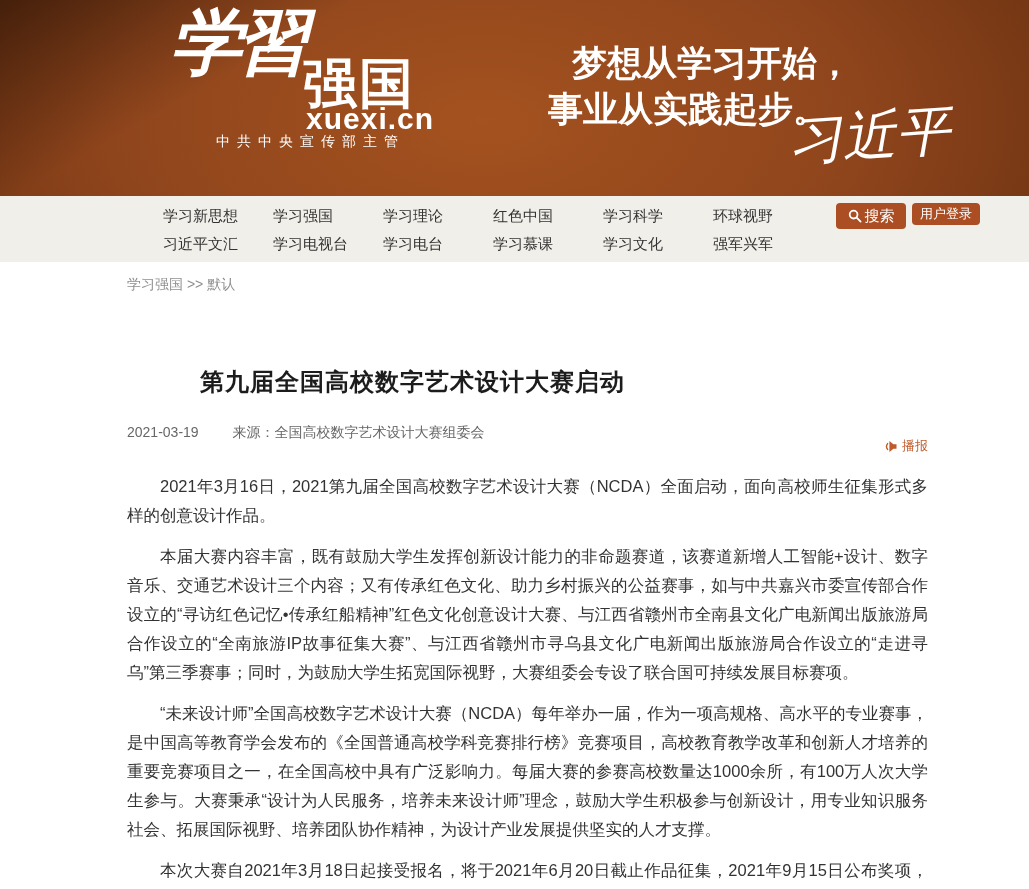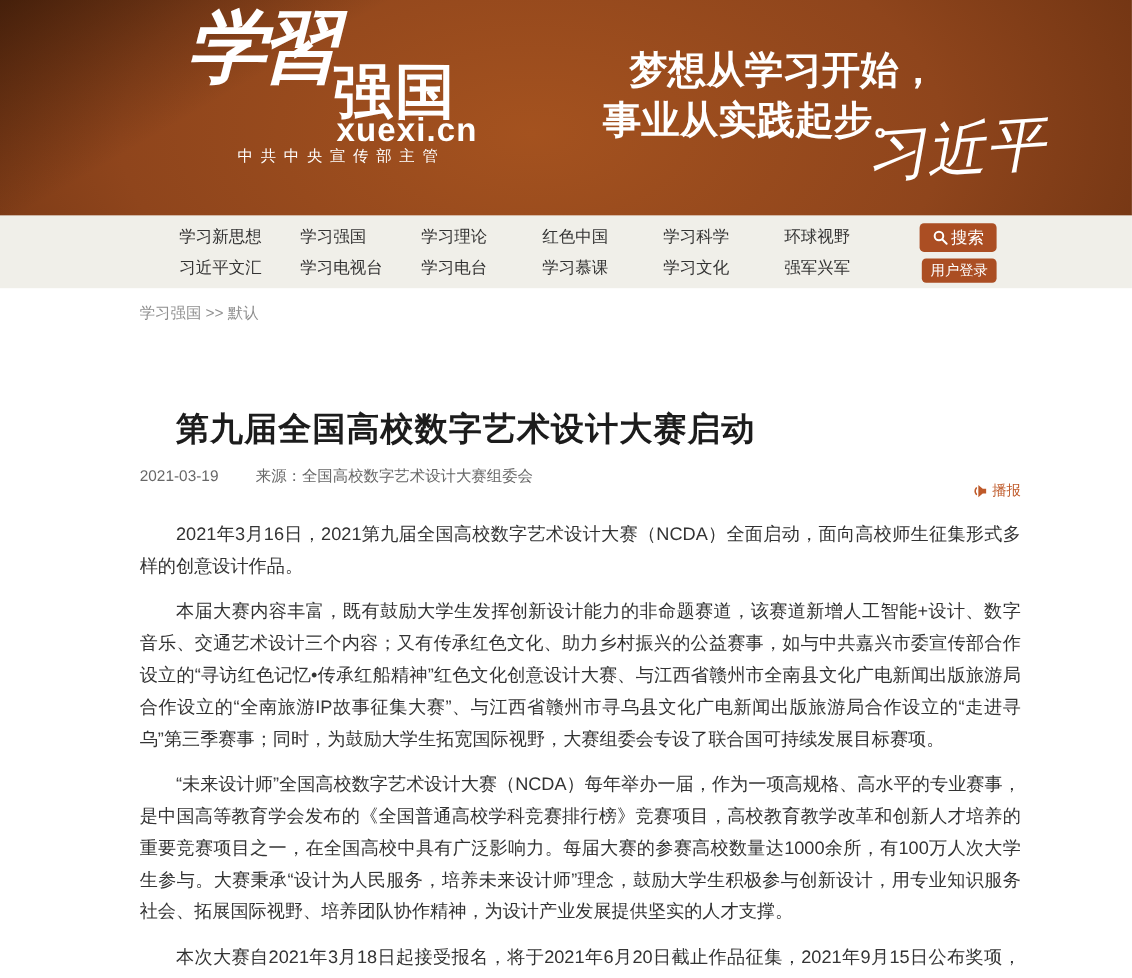--- a/index.html
+++ b/index.html
@@ -24,30 +24,30 @@
   .slogan.l1{left:572px;top:40px;}
   .slogan.l2{left:548px;top:86px;}
   .signature{position:absolute;left:788px;top:100px;color:#fff;font-size:54px;white-space:nowrap;
     font-family:"DejaVu Serif","Liberation Serif",serif;font-style:italic;transform:rotate(-4deg);}
 
   
   .nav{position:absolute;left:0;top:196px;width:1029px;height:66px;background:var(--nav-bg,#f0efe9);}
   .nav-cols{position:absolute;left:163px;top:9px;display:flex;}
   .nav-col{width:110px;display:flex;flex-direction:column;gap:7px;}
   .nav-item{font-size:15px;color:#333;line-height:21px;cursor:pointer;white-space:nowrap;}
-  .nav-buttons{position:absolute;left:836px;top:7px;display:flex;flex-direction:column;gap:6px;align-items:flex-end;}
+  .nav-buttons{position:absolute;left:836px;top:7px;display:flex;flex-direction:row;gap:6px;align-items:flex-start;}
   .btn{background:var(--accent,#ab4e23);color:#fff;border:none;border-radius:4px;display:flex;
     align-items:center;justify-content:center;cursor:pointer;font-family:inherit;}
   .btn-search{width:70px;height:26px;font-size:15px;gap:3px;}
   .btn-login{width:68px;height:22px;font-size:13px;}
 
   
   .breadcrumb{position:absolute;left:127px;top:276px;font-size:14px;color:#8f8f8f;cursor:pointer;}
-  .article-title{position:absolute;left:11px;top:350px;width:825px;text-align:center;
-    font-size:30px;font-weight:bold;color:#1c1c1c;letter-spacing:1px;}
+  .article-title{position:absolute;left:0;top:350px;width:825px;text-align:center;
+    font-size:24px;font-weight:bold;color:#1c1c1c;letter-spacing:1px;}
   .meta{position:absolute;left:127px;top:424px;width:801px;font-size:14px;color:#676767;}
   .meta .date{margin-right:30px;}
   .broadcast{position:absolute;right:0;top:13px;display:flex;align-items:center;gap:4px;
     color:var(--broadcast,#bf5a2a);font-size:13px;cursor:pointer;}
   .broadcast svg{transform:scaleX(-1);}
   .body-text{position:absolute;left:127px;top:460px;width:801px;font-size:16.5px;color:#333;
     line-height:29px;text-align:justify;}
   .body-text p{margin:12px 0 6px 0;text-indent:2em;}
 </style>
 </head>

